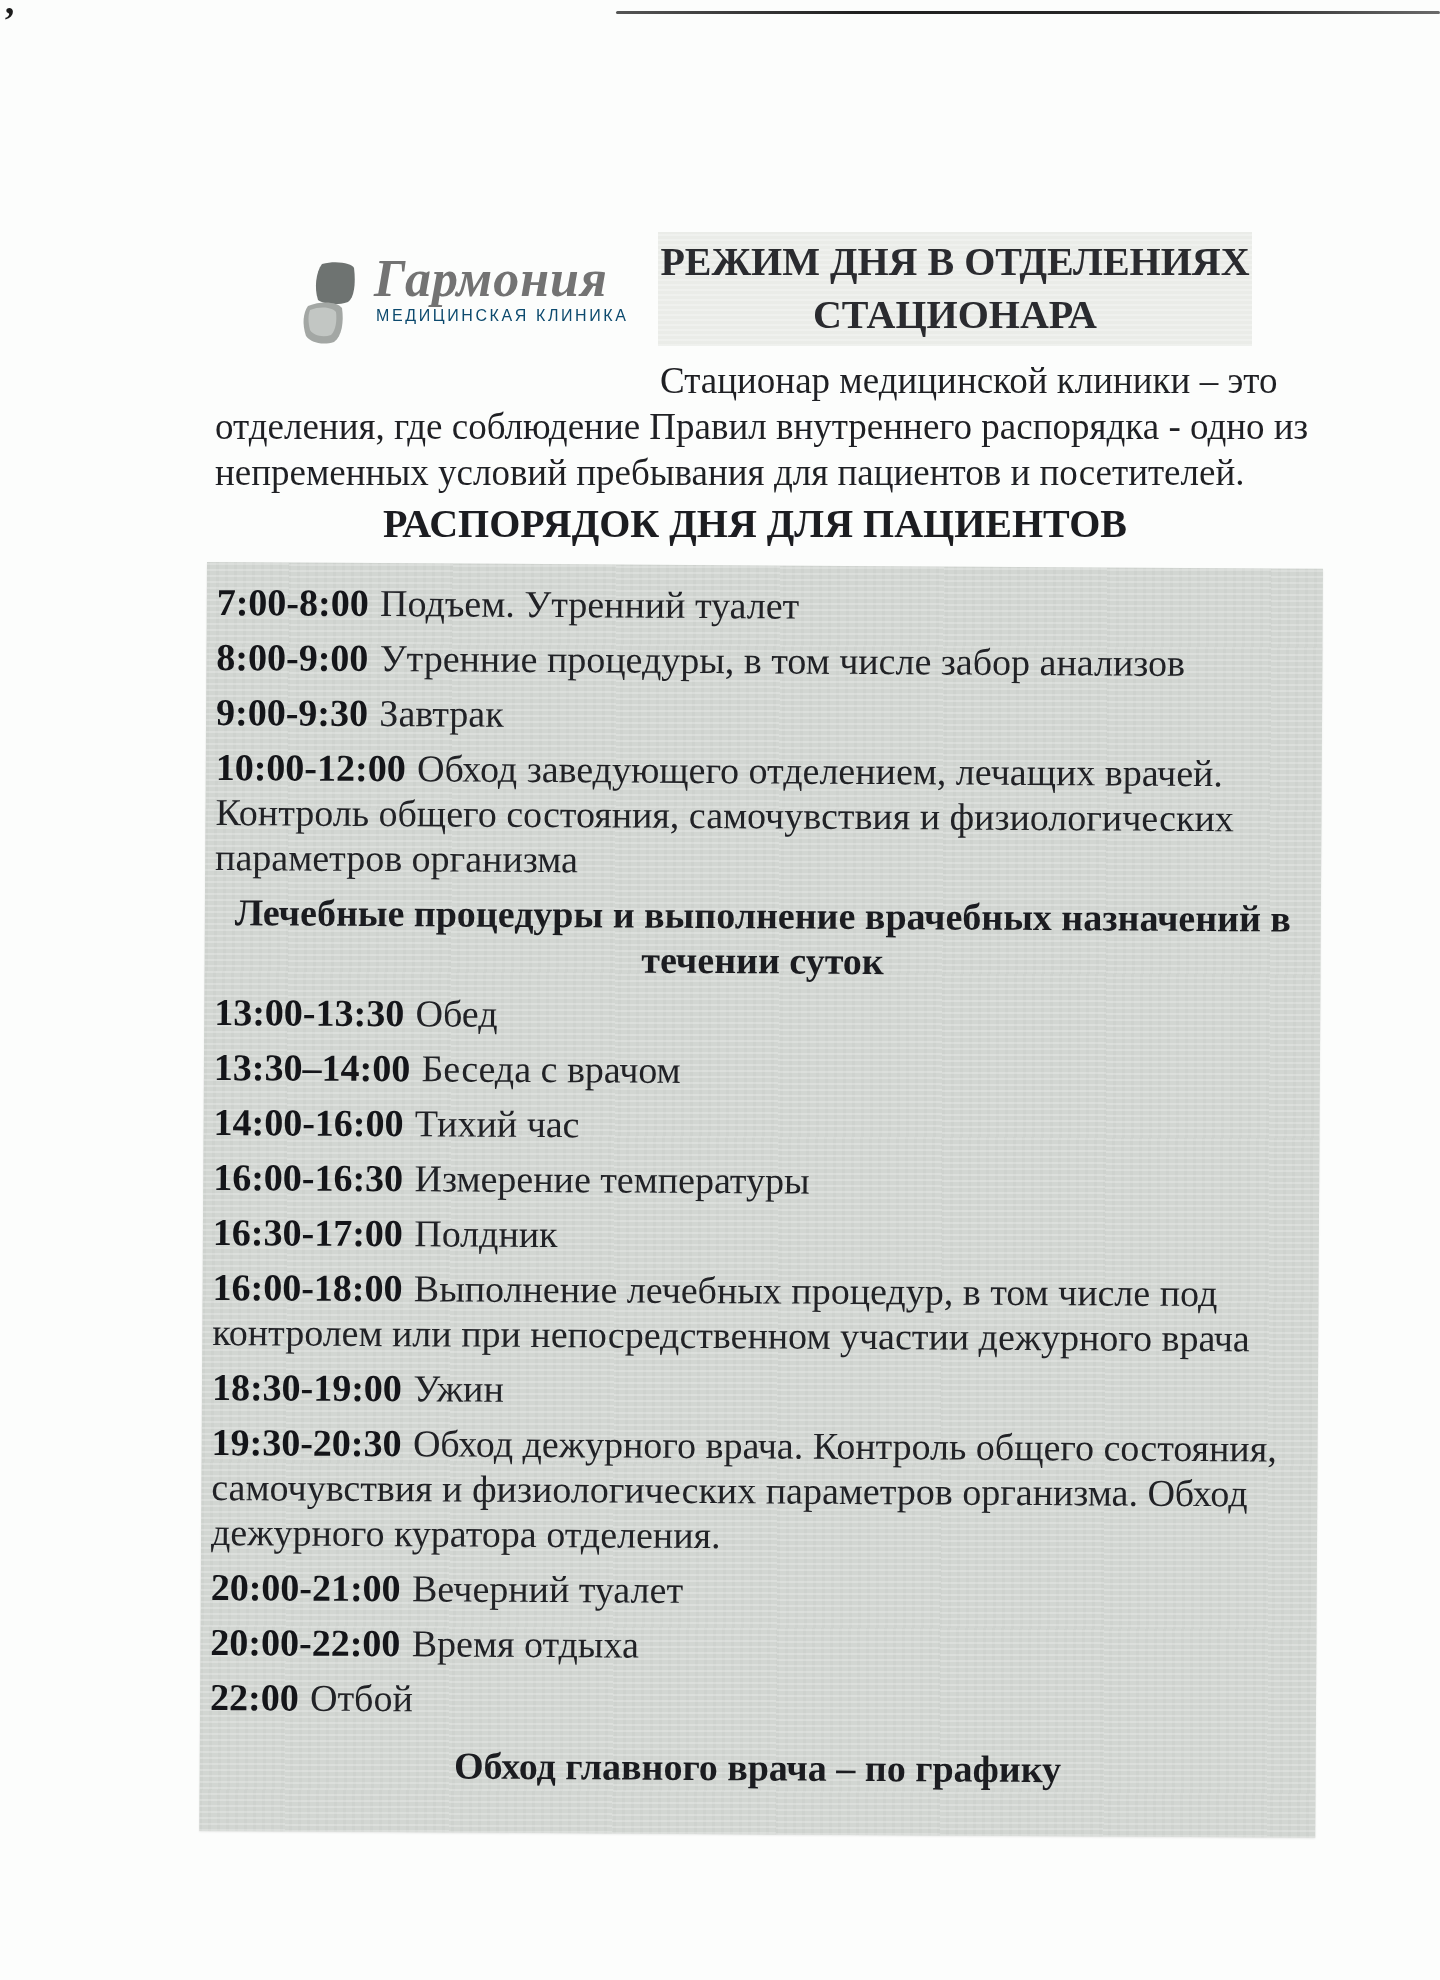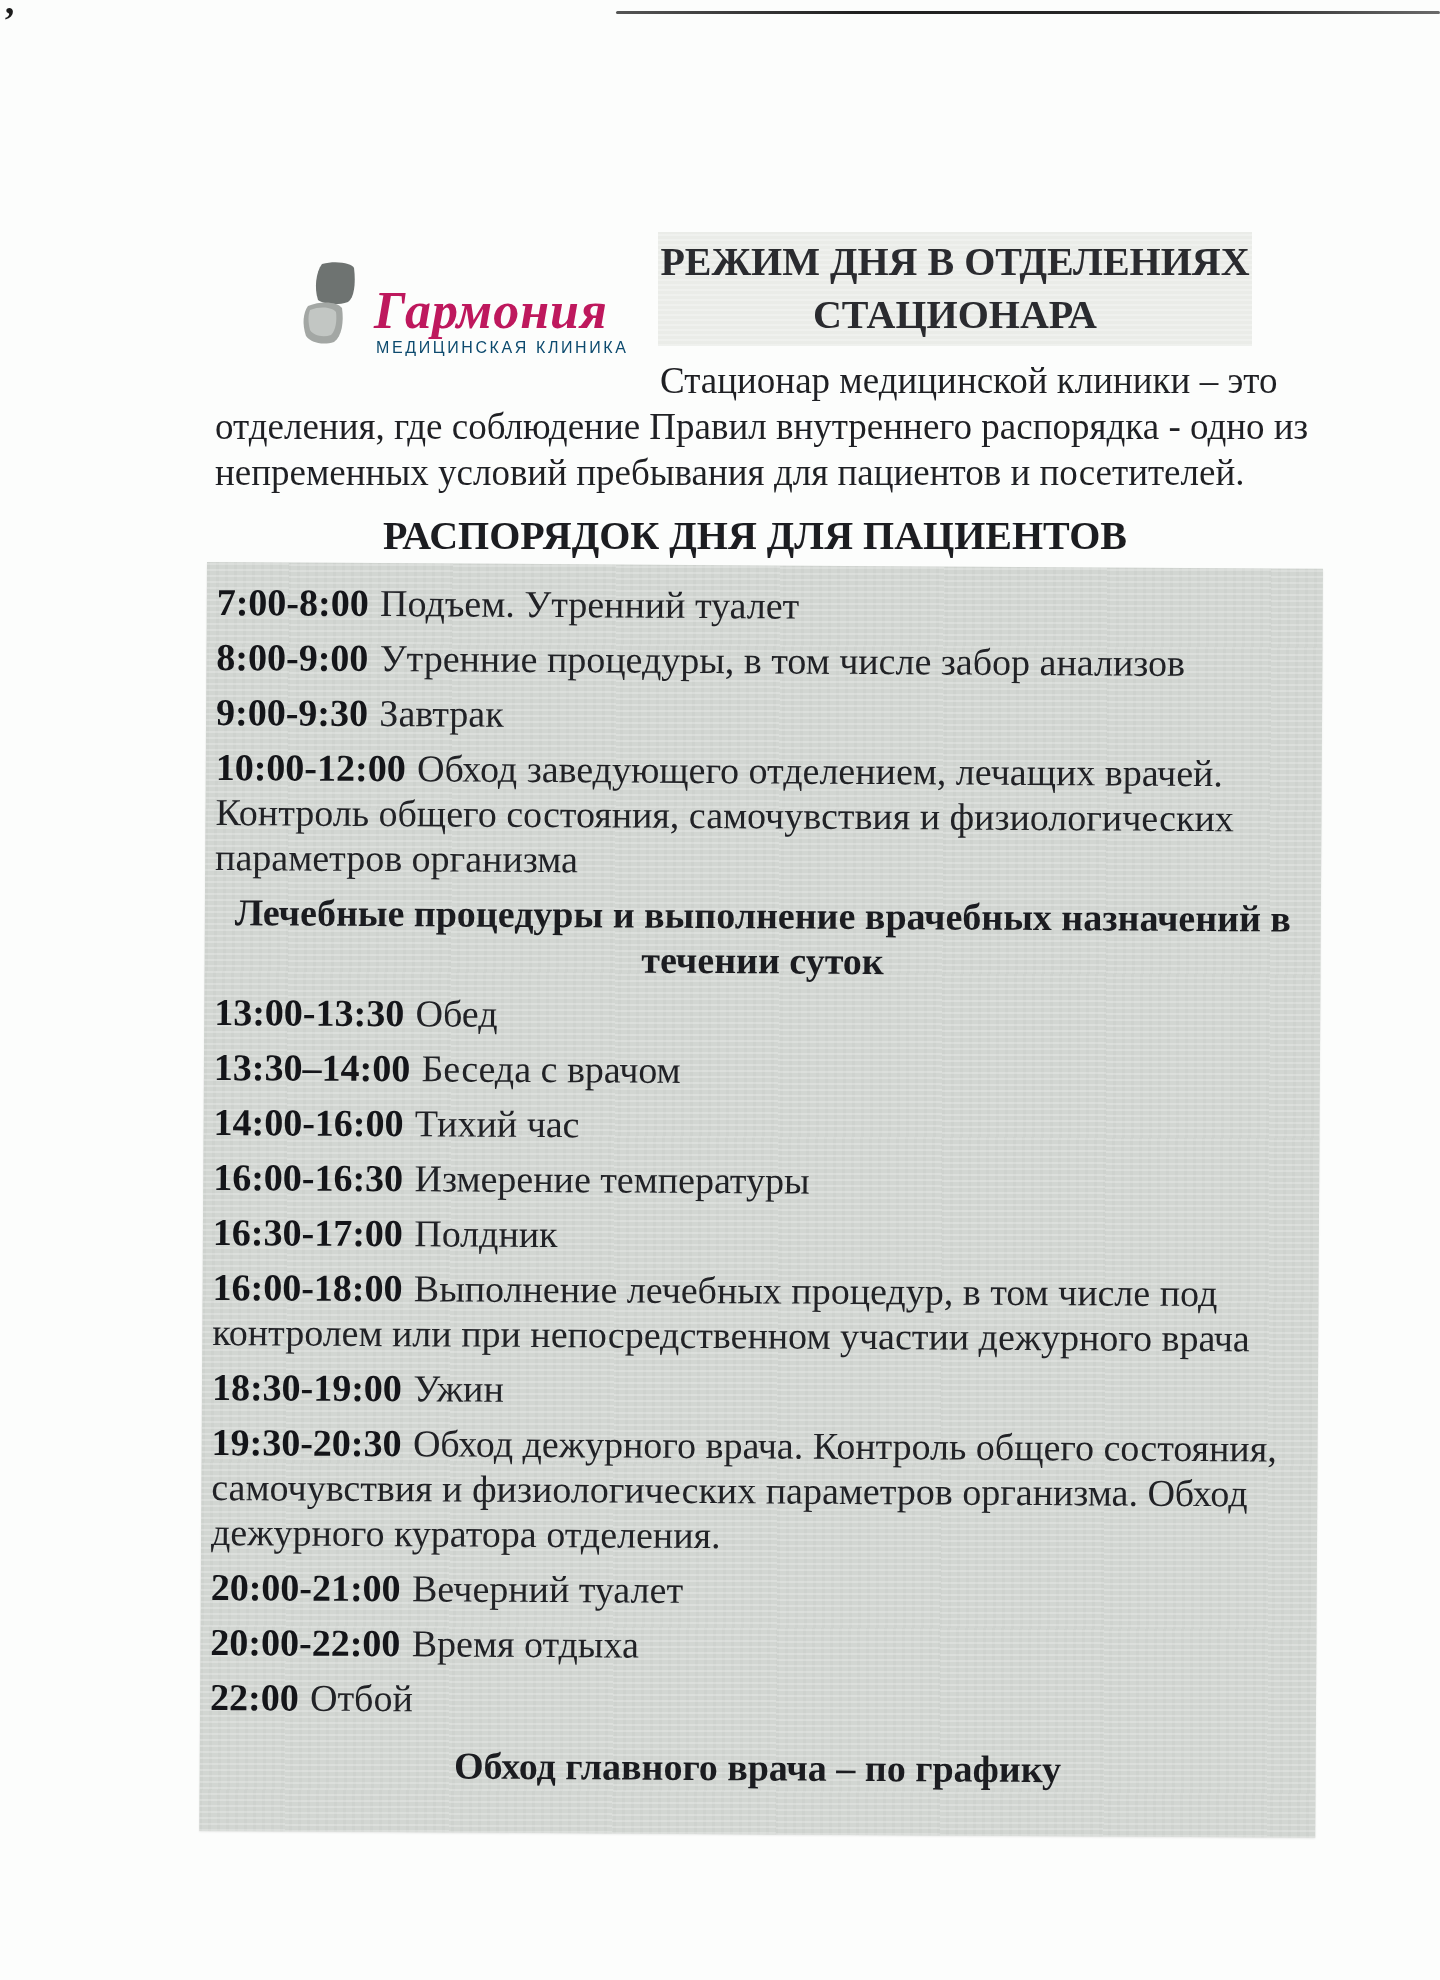--- a/index.html
+++ b/index.html
@@ -26,21 +26,21 @@
     position:absolute;left:95px;right:25px;top:150px;
     text-align:center;font-weight:bold;font-size:41px;
     letter-spacing:.5px;color:#1c1d21;white-space:nowrap;
   }
   
   .logo{position:absolute;left:298px;top:252px;display:flex;align-items:flex-start;}
   .leaf{width:70px;height:100px;flex:none;margin-top:6px;}
   .logo-text{margin-left:6px;}
   .logo-name{
     font-size:52px;line-height:1.05;font-style:italic;font-weight:bold;
-    color:#be185d;letter-spacing:1px;white-space:nowrap;margin-top:32px;
+    color:#737373;letter-spacing:1px;white-space:nowrap;
   }
   .logo-sub{
     font-size:16px;letter-spacing:2.6px;color:#0c4a6e;
     margin:0 0 0 2px;white-space:nowrap;
     font-family:"Liberation Sans","DejaVu Sans",sans-serif;
   }
   
   .header-box{
     position:absolute;left:658px;top:232px;width:594px;height:114px;
     box-sizing:border-box;padding-top:3px;
@@ -54,21 +54,20 @@
   .intro{
     position:absolute;left:215px;top:358px;width:1160px;
     font-size:37px;line-height:46px;color:#1f2024;
   }
   .intro-line{white-space:nowrap;}
   .intro-line.first{margin-left:445px;}
   .section-heading{
     position:absolute;left:95px;right:25px;top:500px;
     text-align:center;font-weight:bold;font-size:40px;color:#1c1d21;
     white-space:nowrap;
-    margin-top:12px;
   }
   
   .schedule{
     position:absolute;left:207px;top:562px;width:1116px;
     box-sizing:border-box;padding:16px 10px 44px 10px;
     background:
       repeating-linear-gradient(0deg,rgba(255,255,255,.22) 0 2px,rgba(0,0,0,0) 2px 6px),
       repeating-linear-gradient(90deg,rgba(0,0,0,.02) 0 3px,rgba(0,0,0,0) 3px 9px),
       var(--schedule-bg,#d2d6d2);
     transform:rotate(.35deg);transform-origin:0 0;

